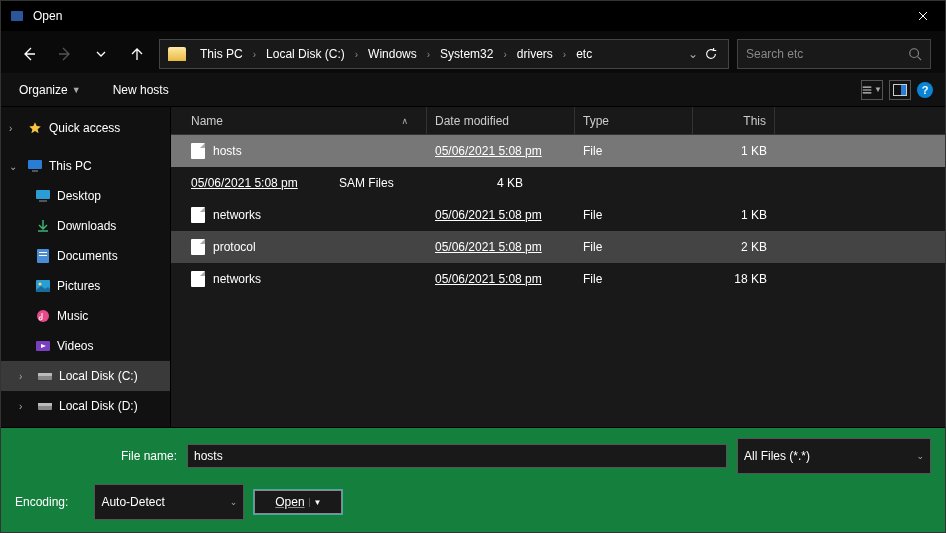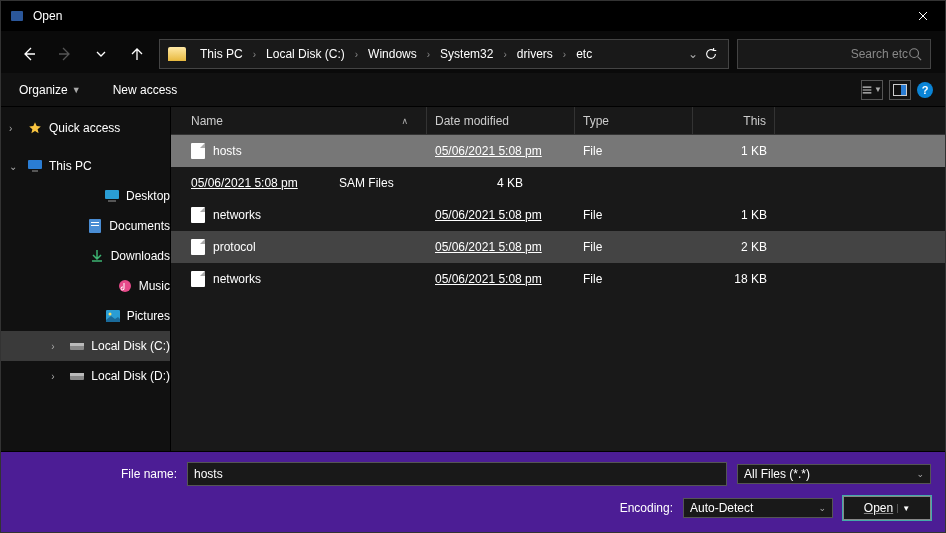--- a/index.html
+++ b/index.html
@@ -14,33 +14,33 @@
   .navbar { height: 42px; background: #0a0a0a; display: flex; align-items: center; padding: 12px 14px 8px 14px; gap: 8px; }
   .nav-btn { width: 28px; height: 28px; display: flex; align-items: center; justify-content: center; color: #fff; }
   .nav-btn.disabled { color: #555; }
   .addr-bar { flex: 1; height: 30px; background: #191919; border: 1px solid #444; display: flex; align-items: center; padding: 0 4px; gap: 4px; }
   .folder-icon { width: 18px; height: 14px; background: linear-gradient(#ffe9a6,#e8b93e); border-radius: 2px 2px 0 0; position: relative; margin: 0 4px; }
   .crumb { padding: 0 6px; color: #fff; white-space: nowrap; }
   .crumb-sep { color: #888; font-size: 10px; }
   .addr-spacer { flex: 1; }
   .refresh-wrap { display: flex; align-items: center; gap: 6px; padding-right: 6px; }
   .search-box { width: 194px; height: 30px; background: #191919; border: 1px solid #444; display: flex; align-items: center; padding: 0 8px; color: #888; }
-  .search-box input { flex: 1; background: transparent; border: none; color: #3b82f6; outline: none; text-align: right; }
+  .search-box input { flex: 1; background: transparent; border: none; color: #3b82f6; outline: none; }
   .search-box input::placeholder { color: #888; }
 
   .toolbar { height: 34px; background: #111; border-bottom: 1px solid #000; display: flex; align-items: center; padding: 0 12px; gap: 20px; }
   .tb-btn { padding: 4px 6px; display: flex; align-items: center; gap: 4px; }
   .toolbar .right { margin-left: auto; display: flex; gap: 6px; align-items: center; }
   .icon-box { width: 22px; height: 20px; display: flex; align-items: center; justify-content: center; border: 1px solid #555; }
   .help-circle { width: 16px; height: 16px; border-radius: 50%; background: #0a84d6; color: #fff; font-weight: bold; display: flex; align-items: center; justify-content: center; font-size: 11px; }
 
   .body { flex: 1; display: flex; overflow: hidden; background: #111; }
   .sidebar { width: 170px; background: #111; border-right: 1px solid #000; overflow-y: auto; padding-top: 6px; }
   .tree-item { display: flex; align-items: center; height: 30px; padding-left: 8px; gap: 6px; color: #fff; }
-  .tree-item.level2 { padding-left: 34px; justify-content: flex-end; }
+  .tree-item.level2 { padding-left: 34px; }
   .tree-item.active { background: #3a3a3a; }
   .tree-arrow { width: 12px; font-size: 10px; color: #aaa; }
   .tree-icon { width: 16px; height: 16px; display: flex; align-items: center; justify-content: center; }
 
   .filepane { flex: 1; display: flex; flex-direction: column; background: #191919; }
   .col-headers { display: flex; height: 28px; align-items: center; border-bottom: 1px solid #333; padding-left: 12px; }
   .col-headers > div { color: #ccc; padding: 0 8px; border-right: 1px solid #333; display: flex; align-items: center; height: 100%; }
   .col-name { width: 244px; }
   .col-date { width: 148px; }
   .col-type { width: 118px; }
@@ -51,25 +51,25 @@
   .file-row.selected { background: #777; }
   .file-row.hover { background: #444; }
   .file-row > div { padding: 0 8px; }
   .cell-name { width: 244px; display: flex; align-items: center; gap: 8px; }
   .cell-date { width: 148px; text-decoration: underline; }
   .cell-type { width: 118px; }
   .cell-size { width: 82px; text-align: right; }
   .file-icon { width: 14px; height: 16px; background: #fff; border-radius: 1px; position: relative; }
   .file-icon::after { content: ""; position: absolute; top: 0; right: 0; border-style: solid; border-width: 0 0 5px 5px; border-color: transparent transparent #aaa transparent; }
 
-  .footer { background: #4c1d95; padding: 10px 14px 12px 14px; display: flex; flex-direction: column; gap: 10px; border-top: 1px solid #000; }
+  .footer { background: #15803d; padding: 10px 14px 12px 14px; display: flex; flex-direction: column; gap: 10px; border-top: 1px solid #000; }
   .footer-row { display: flex; align-items: center; gap: 10px; }
   .label-right { text-align: right; }
   .text-input { height: 24px; background: #191919; border: 1px solid #555; color: #fff; padding: 0 6px; outline: none; }
-  .combo { height: 20px; background: #191919; border: 1px solid #555; color: #fff; padding: 0 6px; display: flex; align-items: center; justify-content: space-between; }
+  .combo { height: 36px; background: #191919; border: 1px solid #555; color: #fff; padding: 0 6px; display: flex; align-items: center; justify-content: space-between; }
   .btn { width: 88px; height: 24px; background: #191919; border: 1px solid #666; color: #fff; display: flex; align-items: center; justify-content: center; }
   .btn.primary { border: 1px solid #888; outline: 1px solid #4aa; }
 
   svg { display: block; }
 </style>
 </head>
 <body>
 
 <div class="window">
 
@@ -140,21 +140,21 @@
         </svg>
     </div>
   </div>
 
   <div class="toolbar">
     <div class="tb-btn">
       <span>Organize</span>
       <span style="font-size:9px;color:#aaa;">▼</span>
     </div>
     <div class="tb-btn">
-      <span>New access</span>
+      <span>New hosts</span>
     </div>
     <div class="right">
       <div class="icon-box">
         <svg width="14" height="12" viewBox="0 0 14 12">
             <path d="M1 2 H13 M1 6 H13 M1 10 H13" stroke="#ccc" stroke-width="1.5"></path>
           </svg>
         <span style="font-size:8px;color:#aaa;margin-left:2px;">▼</span>
       </div>
       <div class="icon-box">
         <svg width="14" height="12" viewBox="0 0 14 12">
@@ -196,54 +196,63 @@
         <span class="tree-icon">
             <svg width="16" height="14" viewBox="0 0 16 14">
               <rect x="1" y="1" width="14" height="9" fill="#2a9dd4" rx="1"></rect>
               <rect x="4" y="11" width="8" height="2" fill="#555"></rect>
             </svg>
           </span>
         <span>Desktop</span>
       </div>
       <div class="tree-item level2">
         <span class="tree-icon">
+            <svg width="14" height="14" viewBox="0 0 14 14">
+              <path d="M7 1 V9 M3 6 L7 10 L11 6 M2 12 H12" stroke="#3cb371" stroke-width="1.5" fill="none"></path>
+            </svg>
+          </span>
+        <span>Downloads</span>
+      </div>
+      <div class="tree-item level2">
+        <span class="tree-icon">
             <svg width="14" height="16" viewBox="0 0 14 16">
               <rect x="1" y="1" width="12" height="14" fill="#4a8dd4" rx="1"></rect>
               <rect x="3" y="4" width="8" height="1" fill="#fff"></rect>
               <rect x="3" y="7" width="8" height="1" fill="#fff"></rect>
             </svg>
           </span>
         <span>Documents</span>
       </div>
       <div class="tree-item level2">
         <span class="tree-icon">
-            <svg width="14" height="14" viewBox="0 0 14 14">
-              <path d="M7 1 V9 M3 6 L7 10 L11 6 M2 12 H12" stroke="#3cb371" stroke-width="1.5" fill="none"></path>
-            </svg>
-          </span>
-        <span>Downloads</span>
-      </div>
-      <div class="tree-item level2">
-        <span class="tree-icon">
-            <svg width="14" height="14" viewBox="0 0 14 14">
-              <circle cx="7" cy="7" r="6" fill="#e64a8a"></circle>
-              <path d="M6 4 V9 A1.5 1.5 0 1 1 5 8" stroke="#fff" fill="none"></path>
-            </svg>
-          </span>
-        <span>Music</span>
-      </div>
-      <div class="tree-item level2">
-        <span class="tree-icon">
             <svg width="16" height="14" viewBox="0 0 16 14">
               <rect x="1" y="1" width="14" height="12" fill="#2a9dd4" rx="1"></rect>
               <circle cx="5" cy="5" r="1.5" fill="#ffe066"></circle>
               <path d="M1 11 L6 7 L10 10 L13 8 L15 10 V13 H1 Z" fill="#1a6a9a"></path>
             </svg>
           </span>
         <span>Pictures</span>
+      </div>
+      <div class="tree-item level2">
+        <span class="tree-icon">
+            <svg width="14" height="14" viewBox="0 0 14 14">
+              <circle cx="7" cy="7" r="6" fill="#e64a8a"></circle>
+              <path d="M6 4 V9 A1.5 1.5 0 1 1 5 8" stroke="#fff" fill="none"></path>
+            </svg>
+          </span>
+        <span>Music</span>
+      </div>
+      <div class="tree-item level2">
+        <span class="tree-icon">
+            <svg width="16" height="14" viewBox="0 0 16 14">
+              <rect x="1" y="2" width="14" height="10" fill="#7a3fbf" rx="1"></rect>
+              <path d="M6 5 L11 7 L6 9 Z" fill="#fff"></path>
+            </svg>
+          </span>
+        <span>Videos</span>
       </div>
       <div class="tree-item level2 active" style="padding-left:18px;">
         <span class="tree-arrow">›</span>
         <span class="tree-icon">
             <svg width="16" height="12" viewBox="0 0 16 12">
               <rect x="1" y="3" width="14" height="7" fill="#888" rx="1"></rect>
               <rect x="1" y="3" width="14" height="3" fill="#bbb"></rect>
             </svg>
           </span>
         <span>Local Disk (C:)</span>
@@ -318,23 +327,23 @@
 
   <div class="footer">
     <div class="footer-row">
       <div class="label-right" style="width:162px;">File name:</div>
       <input class="text-input" style="flex: 1 1 0%;" value="hosts">
       <div class="combo" style="width:194px;">
         <span>All Files  (*.*)</span>
         <span style="font-size:9px;color:#aaa;">⌄</span>
       </div>
     </div>
-    <div class="footer-row" style="justify-content:flex-end;">
+    <div class="footer-row" style="justify-content:flex-start;">
       <div class="label-right">Encoding:</div>
-      <div class="combo" style="width:150px;">
+      <div class="combo" style="width:150px;margin-left:16px;">
         <span>Auto-Detect</span>
         <span style="font-size:9px;color:#aaa;">⌄</span>
       </div>
       <div class="btn primary">
         <span style="text-decoration: underline; text-decoration-color:#888;">Open</span>
         <span style="font-size:8px;margin-left:4px;border-left:1px solid #555;padding-left:4px;">▼</span>
       </div>
     </div>
   </div>
 

